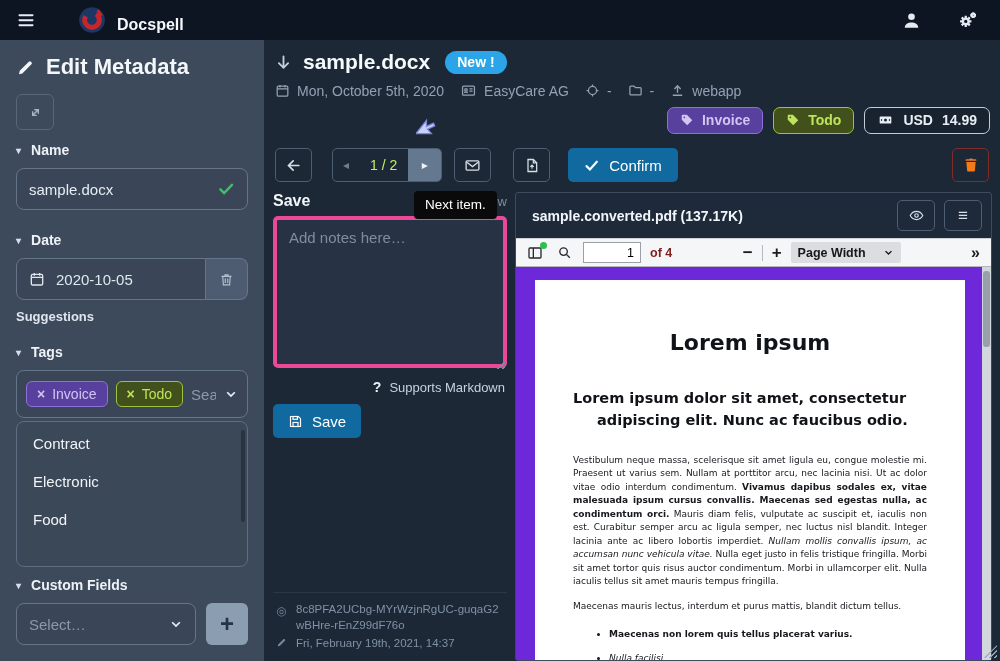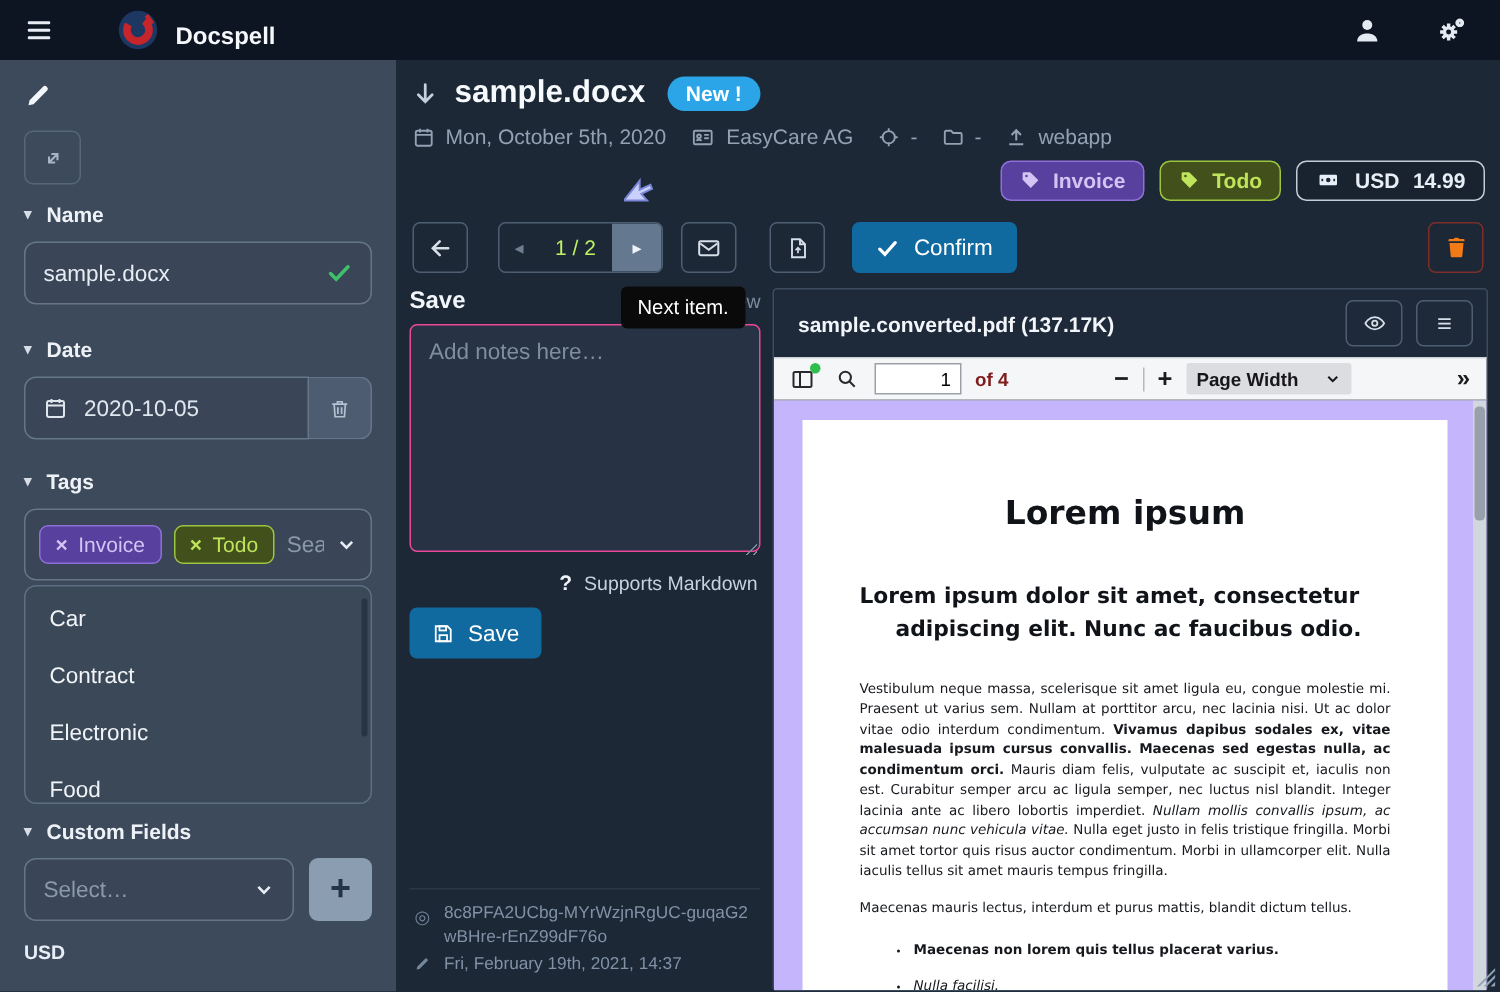--- a/index.html
+++ b/index.html
@@ -45,21 +45,21 @@
   .cf-row{display:flex;gap:10px}
   .cf-select{flex:1;justify-content:space-between;color:#8b99ab}
   .plus-btn{width:42px;height:42px;background:#8b9db1;border:none;border-radius:6px;color:#25334a;display:flex;align-items:center;justify-content:center;font-size:24px;font-weight:bold}
   .usd-label{font-size:13px;font-weight:bold;color:#e8eef5;margin:13px 0 7px}
 
   
   .title-row{display:flex;align-items:center;gap:11px;margin:0 0 7px;padding-left:2px}
   .doc-title{font-size:21px;font-weight:bold;color:#f7fafc}
   .new-badge{background:#2ba5e8;color:#fff;font-weight:bold;font-size:14px;padding:3px 12px 4px;border-radius:14px;margin-left:4px}
   .meta-row{display:flex;gap:16px;align-items:center;color:#93a1b3;font-size:14px;margin:2px 0 4px;padding-left:2px}
-  .meta-item{display:flex;gap:7px;align-items:flex-end}
+  .meta-item{display:flex;gap:7px;align-items:flex-start}
   .badge-row{display:flex;gap:10px;justify-content:flex-end;margin:4px 2px 14px 0}
   .badge{display:inline-flex;gap:8px;align-items:center;padding:4px 12px 5px;border-radius:7px;font-size:14px;font-weight:bold;border:1px solid}
   .badge-invoice{background:#57409e;border-color:#8f6fd8;color:#d3c4f4}
   .badge-todo{background:#42511c;border-color:#9cc43e;color:#bfe35a}
   .badge-usd{background:rgba(0,0,0,.12);border-color:#c3cdd8;color:#e8eef5;gap:9px}
 
   
   .toolbar{display:flex;gap:12px;align-items:center;margin-bottom:10px;padding-left:2px}
   .tb-btn{height:34px;min-width:37px;border:1px solid #4e5e72;border-radius:5px;background:transparent;color:#d6dee8;display:flex;align-items:center;justify-content:center}
   .pager{display:flex;border:1px solid #4e5e72;border-radius:5px;height:34px;overflow:hidden;margin-left:8px}
@@ -72,21 +72,21 @@
   .cursor{position:absolute;left:152px;top:76px;z-index:30}
   .tooltip{position:absolute;left:150px;top:151px;background:#0a0a0a;color:#fff;font-size:13.5px;padding:6px 11px 7px;border-radius:4px;z-index:25;white-space:nowrap}
 
   
   .columns{display:flex;flex:1;gap:5px;min-height:0}
   .notes-col{width:237px;flex-shrink:0;display:flex;flex-direction:column;padding-right:3px}
   .notes-head{display:flex;justify-content:space-between;align-items:baseline;margin-bottom:6px}
   .notes-title{font-size:16px;font-weight:bold;color:#f2f6fa}
   .ep{color:#7d8ca0;font-size:13px;display:flex;gap:7px}
   .ta-wrap{position:relative}
-  textarea.notes{width:100%;height:152px;background:#273345;border:1px solid #ec4899;border-radius:5px;color:#dfe6ee;padding:9px 12px;font-family:"Liberation Sans",sans-serif;font-size:15px;resize:none;outline:none}
+  textarea.notes{width:100%;height:152px;background:#273345;border:4px solid #ec4899;border-radius:5px;color:#dfe6ee;padding:9px 12px;font-family:"Liberation Sans",sans-serif;font-size:15px;resize:none;outline:none}
   textarea.notes::placeholder{color:#7e8da0}
   .ta-corner{position:absolute;right:2px;bottom:3px;width:10px;height:10px;background:repeating-linear-gradient(135deg,transparent 0 2px,#7b8a9d 2px 3.2px);clip-path:polygon(100% 0,100% 100%,0 100%)}
   .md-hint{display:flex;justify-content:flex-end;align-items:center;gap:8px;color:#c8d2de;font-size:13px;margin:7px 2px 9px}
   .q-ic{font-weight:bold;color:#eef3f9;font-size:14px}
   .save-btn{background:#10699f;border:none;color:#fff;font-size:15px;display:flex;align-items:center;gap:9px;padding:0 15px;height:34px;border-radius:5px;align-self:flex-start}
   .footer-meta{margin-top:auto;padding:9px 2px 6px;border-top:1px solid rgba(255,255,255,.07);color:#8191a6;font-size:11.5px;line-height:1.35}
   .fm-row{display:flex;gap:8px;margin-bottom:3px;align-items:flex-start}
   .fm-ic{width:13px;flex-shrink:0;display:flex;justify-content:center;color:#76879c;font-size:12px;margin-top:1px}
   .fm-id{word-break:break-all}
 
@@ -99,21 +99,21 @@
   .pdf-toolbar{height:29px;background:#f5f6f7;border-top:1px solid #cfd2d6;border-bottom:1px solid #b4b7bc;display:flex;align-items:center;padding:0 9px;gap:9px;color:#1c1c1f;flex-shrink:0}
   .pt-ic{width:20px;height:20px;display:flex;align-items:center;justify-content:center;color:#2a2a2e;position:relative;background:none;border:none}
   .green-dot{position:absolute;top:-1px;right:-2px;width:7px;height:7px;background:#2fbf4f;border-radius:50%}
   .page-input{width:58px;height:21px;border:1px solid #9aa0a6;background:#fff;text-align:right;padding-right:6px;font-size:12.5px;font-family:inherit}
   .of-label{font-size:12.5px;font-weight:bold;color:#7f1d1d}
   .sp{flex:1}
   .zbtn{font-size:17px;font-weight:bold;color:#1c1c1f;background:none;border:none}
   .vsep{width:1px;height:16px;background:#b5b8bd}
   .zoom-select{width:110px;height:21px;background:#dcdde1;display:flex;justify-content:space-between;align-items:center;padding:0 7px;font-size:12.5px;font-weight:bold;border-radius:2px;color:#17171a}
   .dbl-chev{font-size:16px;font-weight:bold;color:#1c1c1f;background:none;border:none;padding-right:2px}
-  .pdf-body{flex:1;background:#c4b5fd;overflow:hidden;position:relative;padding:13px 26px 0 19px}
+  .pdf-body{flex:1;background:#6d28d9;overflow:hidden;position:relative;padding:13px 26px 0 19px}
   .pdf-scroll{position:absolute;top:0;right:0;bottom:0;width:9px;background:#d2d7dd}
   .pdf-thumb{position:absolute;top:4px;left:1px;width:7px;height:76px;background:#98a0ab;border-radius:3px}
   .page{background:#fff;height:100%;padding:24px 38px;color:#16181d;font-family:"DejaVu Sans",sans-serif}
   .page h1{font-size:22px;text-align:center;margin:26px 0 32px;font-weight:bold;color:#101318}
   .page h2{font-size:14.5px;font-weight:bold;margin:0 0 22px;padding-left:24px;text-indent:-24px;line-height:1.55;color:#101318}
   .page p{font-size:9px;line-height:1.5;text-align:justify;margin:0 0 11px}
   .page ul{margin:15px 0 0;padding-left:36px;font-size:9px}
   .page li{margin-bottom:10.5px;line-height:1.45}
   .tb{font-weight:bold}
   .ti{font-style:italic}
@@ -161,20 +161,21 @@
 
 <div class="app">
 
   <aside class="sidebar">
     <div class="sb-title">
       <span>
         <svg width="19" height="19" viewBox="0 0 24 24" fill="currentColor">
             <path d="M3.8 20.4l.9-4.2L16.2 4.7a1.9 1.9 0 0 1 2.7 0l.6.6a1.9 1.9 0 0 1 0 2.7L8 19.5l-4.2.9z"></path>
           </svg>
       </span>
+      <span>Edit Metadata</span>
     </div>
     <button class="expand-btn">
       <svg width="15" height="15" viewBox="0 0 24 24" stroke="currentColor" fill="none" stroke-width="2.2">
           <path d="M7.5 16.5L16.5 7.5M10 7.5h6.5V14M14 16.5H7.5V10"></path>
         </svg>
     </button>
 
     <div class="section">
       <span class="caret">▾</span>
       <span>Name</span>
@@ -201,20 +202,21 @@
             </svg>
         </span>
         <span>2020-10-05</span>
       </div>
       <button class="addon">
         <svg width="15" height="15" viewBox="0 0 24 24" stroke="currentColor" fill="none" stroke-width="1.8">
             <path d="M4 7h16M9.5 7V4.5h5V7M6 7l1 13.5h10L18 7M10 10.5v7M14 10.5v7"></path>
           </svg>
       </button>
     </div>
+    <div class="suggestions">Suggestions</div>
 
     <div class="section" style="margin-top:20px">
       <span class="caret">▾</span>
       <span>Tags</span>
     </div>
     <div class="field tags-field">
       <span class="chip chip-invoice">
         <span class="x-ic">×</span>
         <span>Invoice</span>
       </span>
@@ -223,21 +225,20 @@
         <span>Todo</span>
       </span>
       <span class="tag-search">Search…</span>
       <span class="tags-chev">
         <svg width="14" height="14" viewBox="0 0 24 24" stroke="currentColor" fill="none" stroke-width="3">
             <path d="M5.5 9l6.5 6.5L18.5 9"></path>
           </svg>
       </span>
     </div>
     <div class="tag-list">
-      <div class="tag-item">Car</div>
       <div class="tag-item">Contract</div>
       <div class="tag-item">Electronic</div>
       <div class="tag-item">Food</div>
 
       <div class="tag-scroll"></div>
     </div>
 
     <div class="section" style="margin-top:10px">
       <span class="caret">▾</span>
       <span>Custom Fields</span>

